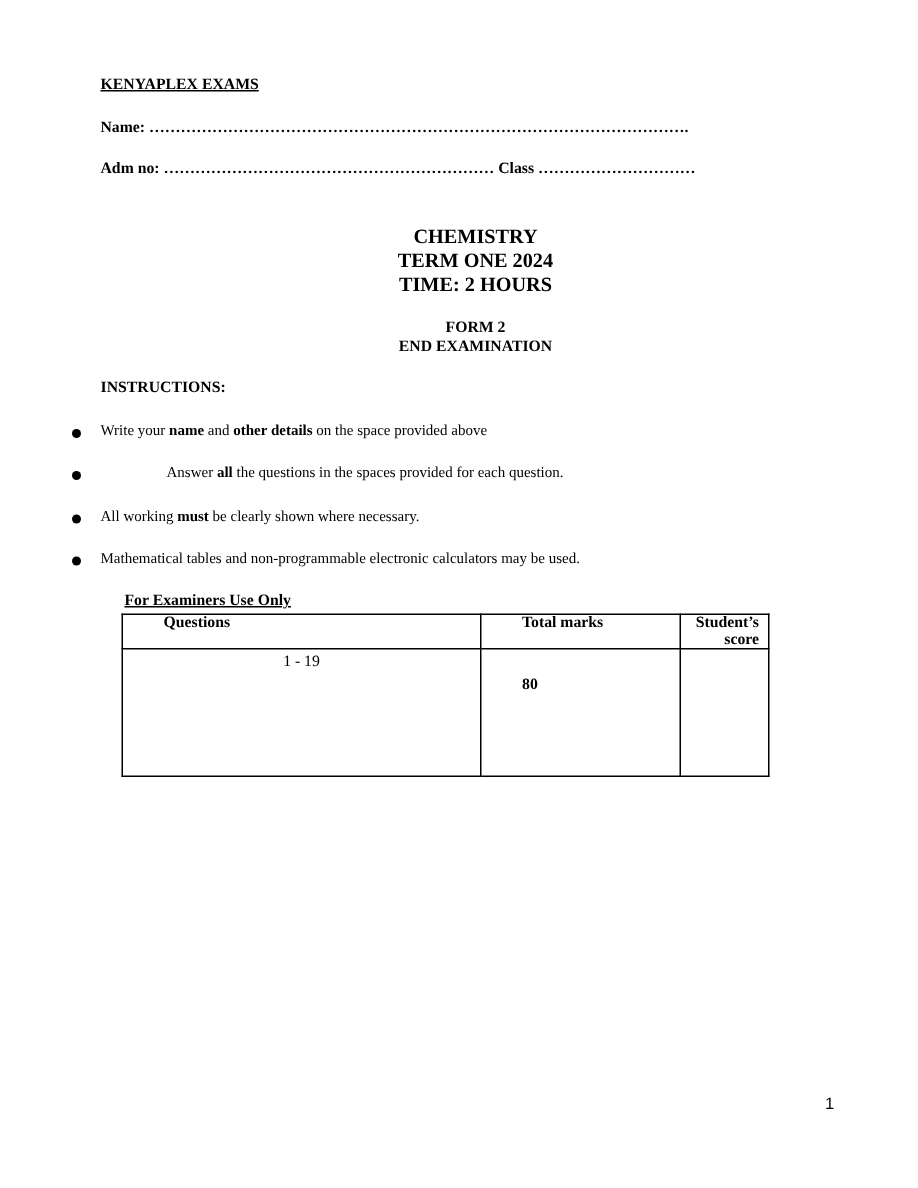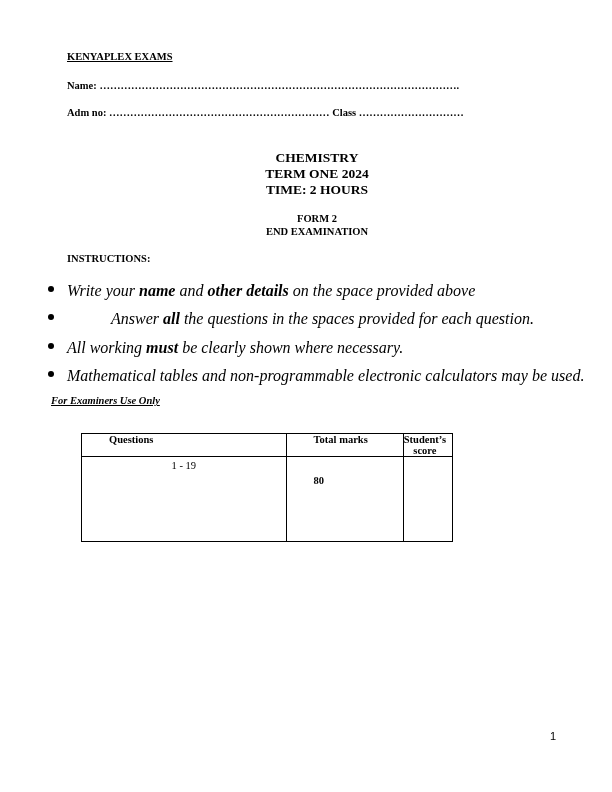--- a/index.html
+++ b/index.html
@@ -3,24 +3,24 @@
 <meta charset="utf-8">
 <style>
   html, body { margin: 0; padding: 0; background: #ffffff; }
   body { width: 612px; height: 792px; position: relative; overflow: hidden;
          font-family: "Liberation Serif", serif; color: #000; }
   .abs { position: absolute; white-space: nowrap; }
   .hdr { font-size: 10.5px; font-weight: bold; }
   .center { left: 0; width: 634px; text-align: center; }
   .title { font-size: 13.5px; font-weight: bold; line-height: 16px; }
   .sub { font-size: 10.5px; font-weight: bold; line-height: 13px; }
-  .instr { font-size: 16px; font-style: italic; }
+  .instr { font-size: 10px; }
   .bullet { position: absolute; left: 48px; width: 6px; height: 6px;
             border-radius: 50%; background: #000; }
-  table.exam { position: absolute; left: 81px; top: 433px; width: 372px;
+  table.exam { position: absolute; left: 81px; top: 409px; width: 432px;
                border-collapse: collapse; font-size: 10.5px; }
   table.exam th, table.exam td { border: 1px solid #000; padding: 0; vertical-align: top; }
   table.exam th { height: 22px; font-weight: bold; }
   table.exam td { height: 66px; }
   .pnum { font-family: "Liberation Sans", sans-serif; font-size: 11px; }
 </style>
 </head>
 <body>
 
 <div class="abs hdr" style="left:67px; top:51px;text-decoration:underline;">KENYAPLEX EXAMS</div>
@@ -67,28 +67,28 @@
 <div class="bullet" style="top:343px;"></div>
 <div class="abs instr" style="left:67px; top:339px;">
   <span>All working </span><b>must</b><span> be clearly shown where necessary.</span>
 </div>
 
 <div class="bullet" style="top:371px;"></div>
 <div class="abs instr" style="left:67px; top:367px;">
   <span>Mathematical tables and non-programmable electronic calculators may be used.</span>
 </div>
 
-<div class="abs hdr" style="left:51px; top:395px; font-style: italic; text-decoration: underline;">For Examiners Use Only</div>
+<div class="abs hdr" style="left:83px; top:395px; text-decoration: underline;">For Examiners Use Only</div>
 
 <table class="exam">
   <thead>
     <tr>
       <th style="width:211px; text-align:left; padding-left:27px;">Questions</th>
       <th style="width:105px; text-align:left; padding-left:27px;margin-top:20px;">Total marks</th>
-      <th style="text-align:center; padding-right:6px;">Student’s score</th>
+      <th style="text-align:right; padding-right:6px;">Student’s score</th>
     </tr>
   </thead>
   <tbody>
     <tr>
       <td style="text-align:center; padding-top:3px;">1 - 19</td>
       <td style="text-align:left; padding-left:27px; padding-top:18px; font-weight:bold;">80</td>
       <td></td>
     </tr>
   </tbody>
 </table>

